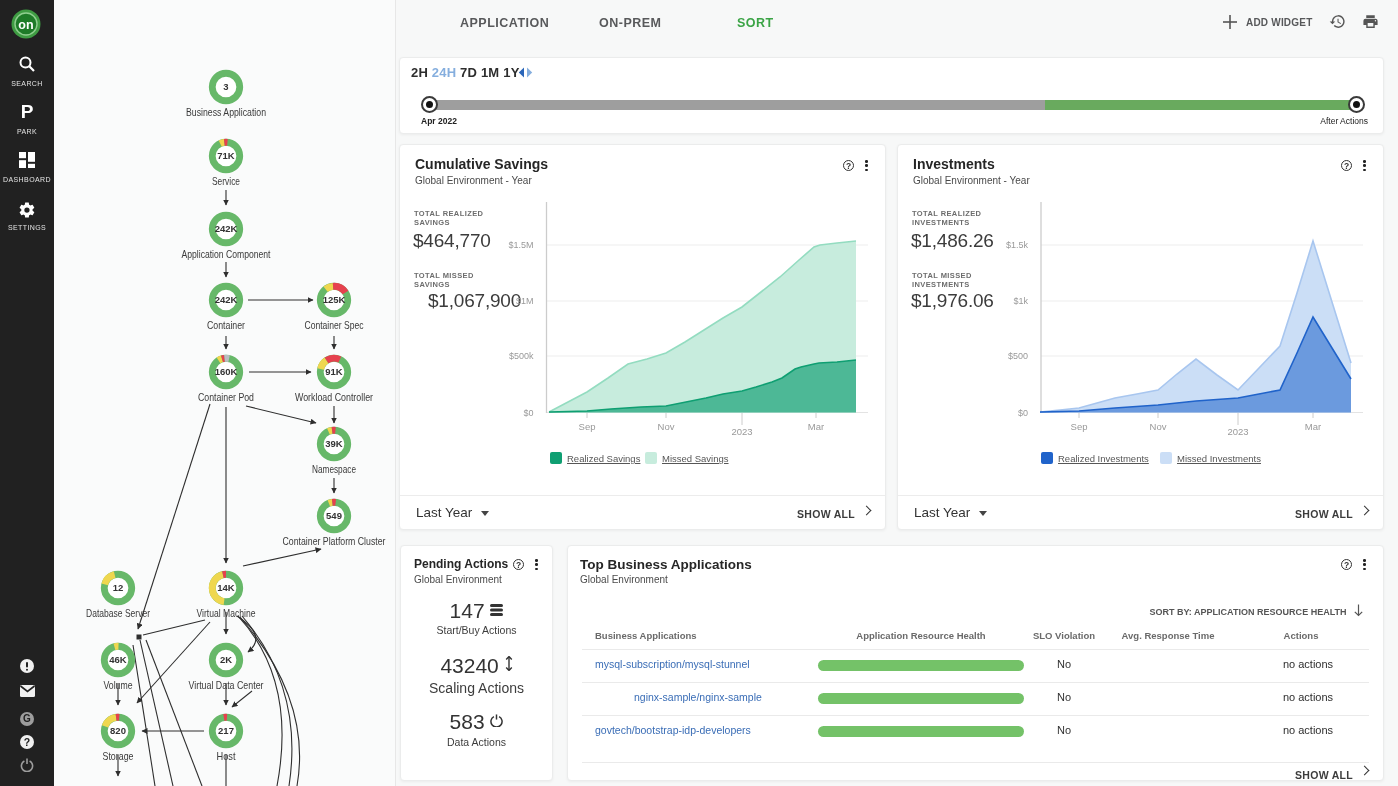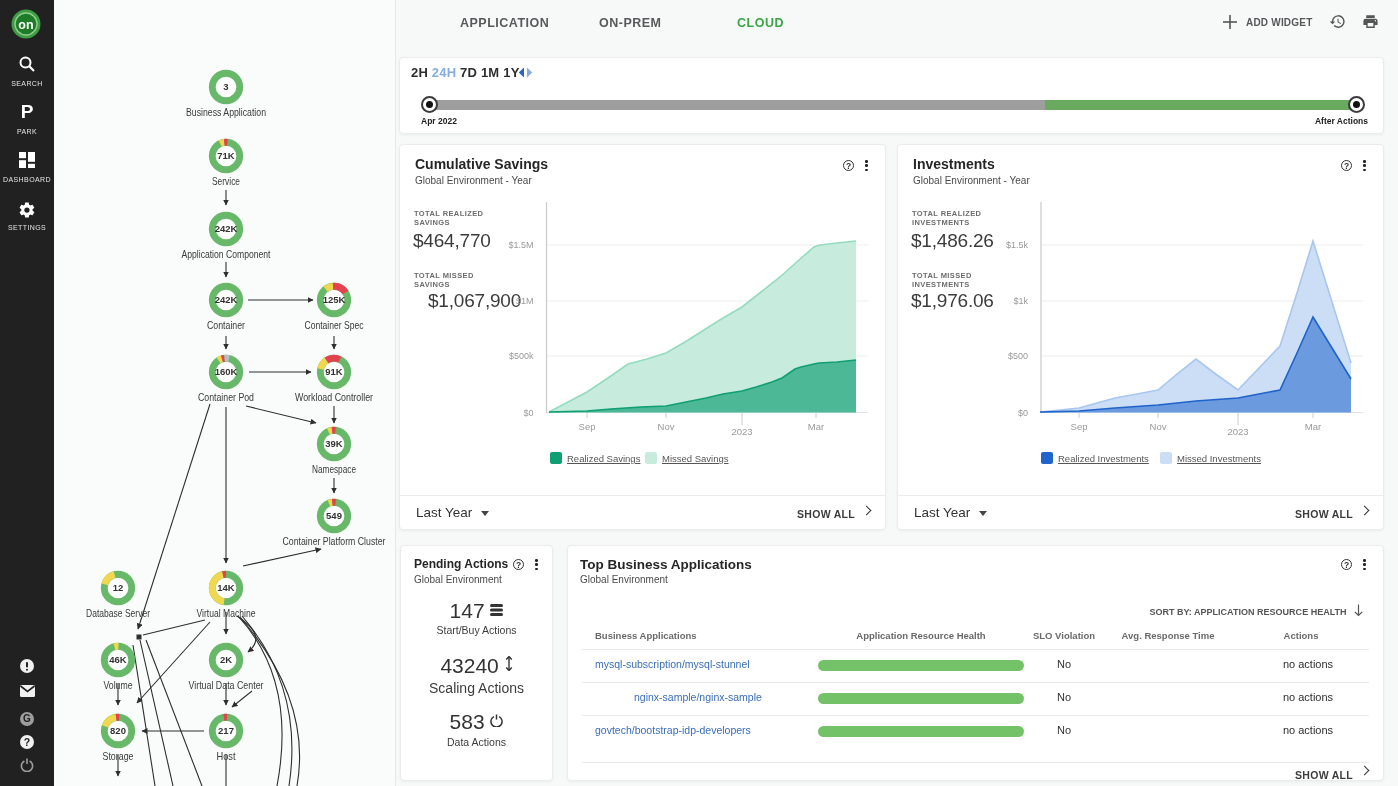--- a/index.html
+++ b/index.html
@@ -171,21 +171,21 @@
 <path d="M 116.09,717.38 A 13.75,13.75 0 0 1 119.20,717.30" fill="none" stroke="#e6414e" stroke-width="6.8"></path>
 <text x="118" y="734.4" text-anchor="middle" font-size="9.5" font-weight="bold" fill="#333">820</text>
 <text x="118" y="759.5" text-anchor="middle" font-size="10.5" fill="#3a3a3a" textLength="31" lengthAdjust="spacingAndGlyphs">Storage</text>
 <circle cx="226" cy="731" r="13.75" fill="#fff" stroke="#67b869" stroke-width="6.8"></circle>
 <path d="M 223.85,717.42 A 13.75,13.75 0 0 1 226.96,717.28" fill="none" stroke="#e6414e" stroke-width="6.8"></path>
 <text x="226" y="734.4" text-anchor="middle" font-size="9.5" font-weight="bold" fill="#333">217</text>
 <text x="226" y="759.5" text-anchor="middle" font-size="10.5" fill="#3a3a3a" textLength="19" lengthAdjust="spacingAndGlyphs">Host</text>
 </svg></div>
 <div class="tab" style="left:460px;">APPLICATION</div>
 <div class="tab" style="left:599px;">ON-PREM</div>
-<div class="tab" style="left:737px; color:#3ba446;">CLOUD</div>
+<div class="tab" style="left:737px; color:#3ba446;">SORT</div>
 <svg class="abs" style="left:1222px;top:14px" width="16" height="16" viewBox="0 0 16 16">
   <line x1="8" y1="1" x2="8" y2="15" stroke="#555" stroke-width="1.6"></line>
   <line x1="1" y1="8" x2="15" y2="8" stroke="#555" stroke-width="1.6"></line>
 </svg>
 <div class="abs" style="left:1246px;top:17px;font-size:10px;font-weight:bold;color:#57585a;letter-spacing:.2px;">ADD WIDGET</div>
 <svg class="abs" style="left:1329px;top:13px" width="17" height="17" viewBox="0 0 24 24">
   <path fill="#555" d="M13 3a9 9 0 0 0-9 9H1l3.9 3.9L8.8 12H6a7 7 0 1 1 2.1 5L6.7 18.4A9 9 0 1 0 13 3zm-1 5v5l4.3 2.5.7-1.2-3.5-2.1V8H12z"></path>
 </svg>
 <svg class="abs" style="left:1362px;top:13px" width="17" height="17" viewBox="0 0 24 24">
   <path fill="#555" d="M19 8H5a3 3 0 0 0-3 3v6h4v4h12v-4h4v-6a3 3 0 0 0-3-3zm-3 11H8v-5h8v5zm3-7a1 1 0 1 1 0-2 1 1 0 0 1 0 2zM18 3H6v4h12V3z"></path>
@@ -197,21 +197,21 @@
     <path d="M6,1.5 L6,11.5 L0.8,6.5 z" fill="#2b66b9"></path>
     <path d="M9,1.5 L9,11.5 L14.2,6.5 z" fill="#85aede"></path>
   </svg>
   <div class="abs" style="left:30px;top:42px;width:927px;height:10px;background:#9e9e9e;border-radius:1px;"></div>
   <div class="abs" style="left:645px;top:42px;width:312px;height:10px;background:#69aa5e;"></div>
   <div class="abs" style="left:21px;top:38px;width:17px;height:17px;background:#fff;border:2px solid #3a3a3a;border-radius:50%;"></div>
   <div class="abs" style="left:26px;top:43px;width:7px;height:7px;background:#111;border-radius:50%;"></div>
   <div class="abs" style="left:948px;top:38px;width:17px;height:17px;background:#fff;border:2px solid #3a3a3a;border-radius:50%;"></div>
   <div class="abs" style="left:953px;top:43px;width:7px;height:7px;background:#111;border-radius:50%;"></div>
   <div class="abs" style="left:21px;top:58px;font-size:8.5px;font-weight:bold;color:#222;">Apr 2022</div>
-  <div class="abs" style="right:15px;top:58px;font-size:8.5px;font-weight:bold;color:#222;text-align:center;">After Actions</div>
+  <div class="abs" style="right:15px;top:58px;font-size:8.5px;font-weight:normal;color:#222;text-align:center;">After Actions</div>
 </div>
 
 <div class="card" style="left:399px;top:144px;width:487px;height:386px;">
   <div class="ctitle">Cumulative Savings</div>
   <div class="csub">Global Environment - Year</div>
   <div class="helpq" style="right:31px;top:15px;">?</div>
   <div class="dots" style="right:17px;top:15px;">
       <i></i>
       <i></i>
       <i></i>

